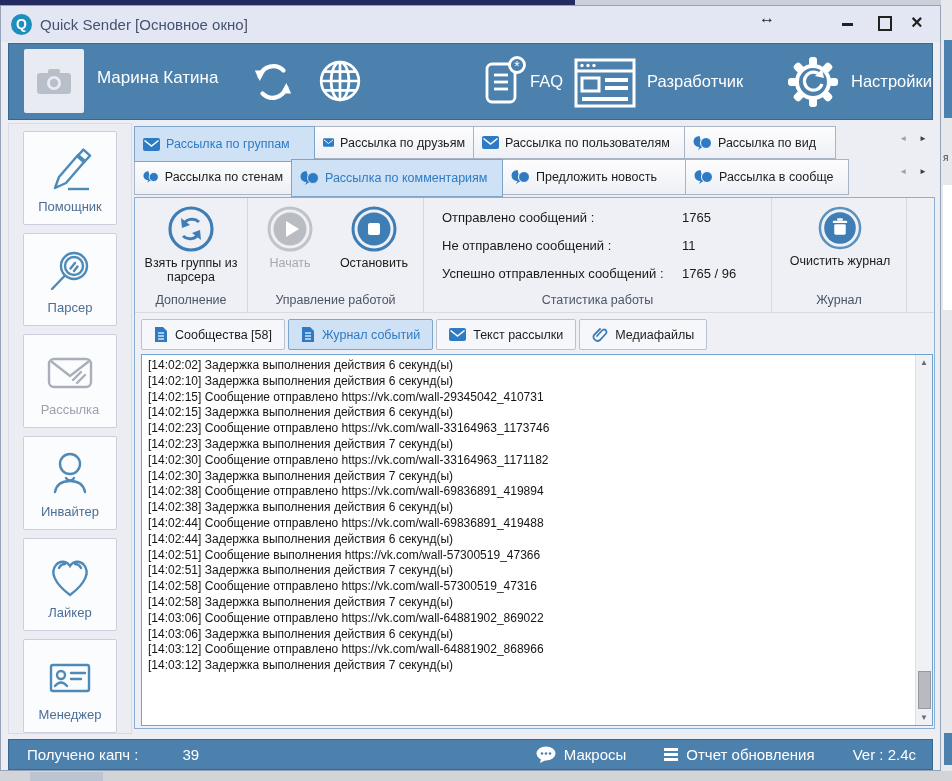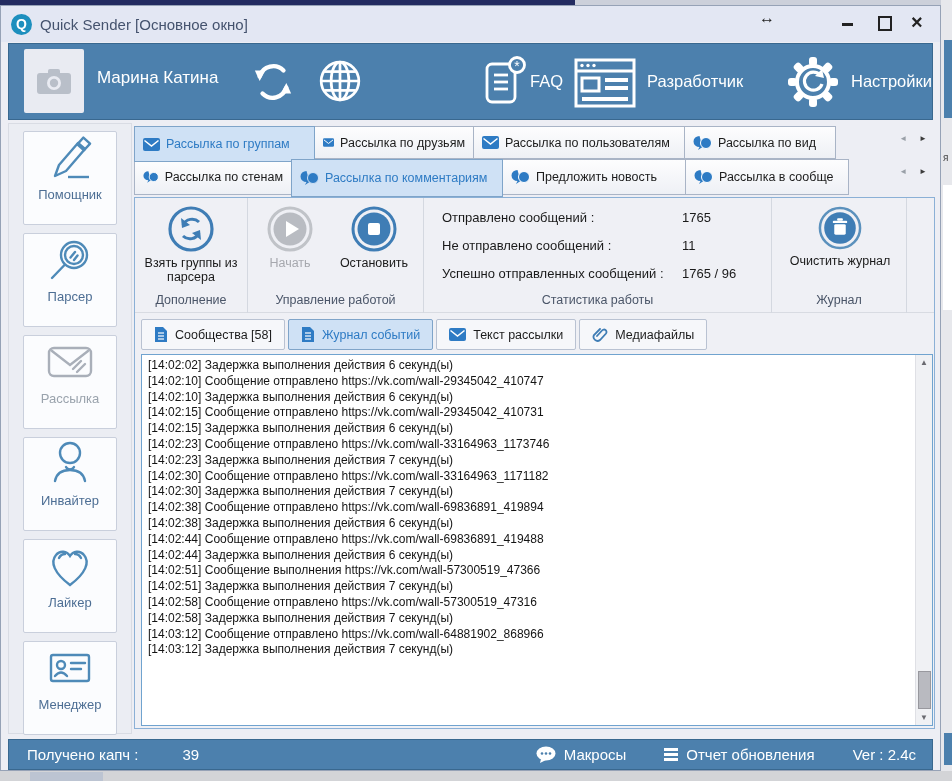--- a/index.html
+++ b/index.html
@@ -30,21 +30,21 @@
   .avatar{left:15px;top:5px;width:60px;height:64px;background:#e9ebf2;border-radius:2px;
           display:flex;align-items:center;justify-content:center}
   .tb-name{left:88px;top:24px;font-size:17px}
   .tb-label{font-size:16.5px}
   
   .sidebar{position:absolute;left:7px;top:117px;width:124px;height:611px;background:#ebedf3;
            border:1px solid #d9dce4;box-sizing:border-box;display:flex;flex-direction:column;
            align-items:center;padding-top:7px;gap:8px}
   .side-item{width:94px;height:116px;background:#fbfcfe;border:1px solid #c9cfdc;border-radius:2px;
              display:flex;flex-direction:column;align-items:center;justify-content:flex-end;
-             padding-bottom:22px;box-sizing:border-box}
+             padding-bottom:10px;box-sizing:border-box}
   .side-item svg{margin-bottom:3px}
   .side-label{font-size:13px;color:#4d6e94}
   .side-item.disabled .side-label{color:#9aa3ad}
   
   .main{position:absolute;left:133px;top:117px;width:801px;height:614px}
   .tabrow{position:absolute;left:0;width:100%;display:flex;align-items:flex-start}
   .tabrow1{top:3px;height:36px}
   .tabrow2{top:36px;height:38px}
   .tab{box-sizing:border-box;border:1px solid #a9b4c6;background:linear-gradient(#fdfdfe,#eef0f5);
        display:flex;align-items:center;gap:6px;padding:0 8px;font-size:12.5px;color:#1c1c1c;
@@ -419,21 +419,20 @@
             </svg>
           <span>Медиафайлы</span>
         </div>
       </div>
 
       <div class="log">
         <div class="log-text">
 
             <div class="log-line">[14:02:02] Задержка выполнения действия 6 секунд(ы)</div>
 
-            <div class="log-line">[14:02:10] Сообщение отправлено https://vk.com/wall-29345042_410747</div>
 
             <div class="log-line">[14:02:10] Задержка выполнения действия 6 секунд(ы)</div>
 
             <div class="log-line">[14:02:15] Сообщение отправлено https://vk.com/wall-29345042_410731</div>
 
             <div class="log-line">[14:02:15] Задержка выполнения действия 6 секунд(ы)</div>
 
             <div class="log-line">[14:02:23] Сообщение отправлено https://vk.com/wall-33164963_1173746</div>
 
             <div class="log-line">[14:02:23] Задержка выполнения действия 7 секунд(ы)</div>
@@ -451,21 +450,23 @@
             <div class="log-line">[14:02:44] Задержка выполнения действия 6 секунд(ы)</div>
 
             <div class="log-line">[14:02:51] Сообщение выполнения https://vk.com/wall-57300519_47366</div>
 
             <div class="log-line">[14:02:51] Задержка выполнения действия 7 секунд(ы)</div>
 
             <div class="log-line">[14:02:58] Сообщение отправлено https://vk.com/wall-57300519_47316</div>
 
             <div class="log-line">[14:02:58] Задержка выполнения действия 7 секунд(ы)</div>
 
-
+            <div class="log-line">[14:03:06] Сообщение отправлено https://vk.com/wall-64881902_869022</div>
+
+            <div class="log-line">[14:03:06] Задержка выполнения действия 6 секунд(ы)</div>
 
             <div class="log-line">[14:03:12] Сообщение отправлено https://vk.com/wall-64881902_868966</div>
 
             <div class="log-line">[14:03:12] Задержка выполнения действия 7 секунд(ы)</div>
           </div>
         <div class="scrollbar">
           <div class="sb-arrow sb-up">▲</div>
           <div class="sb-thumb"></div>
           <div class="sb-arrow sb-down">▼</div>
         </div>

